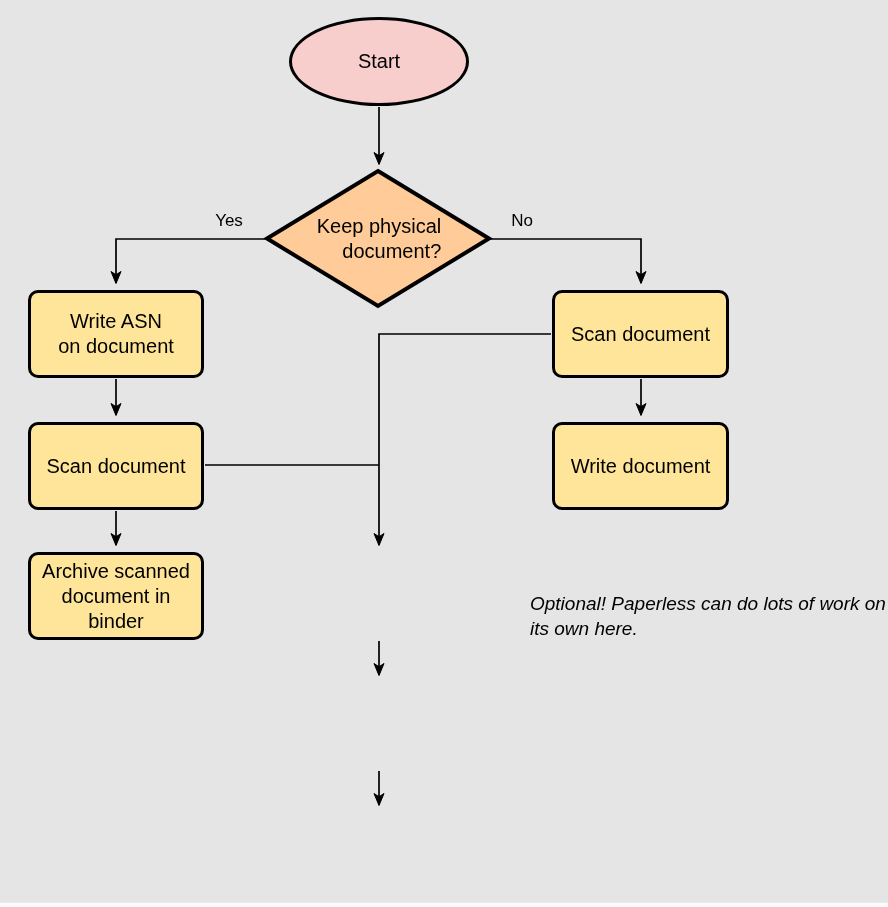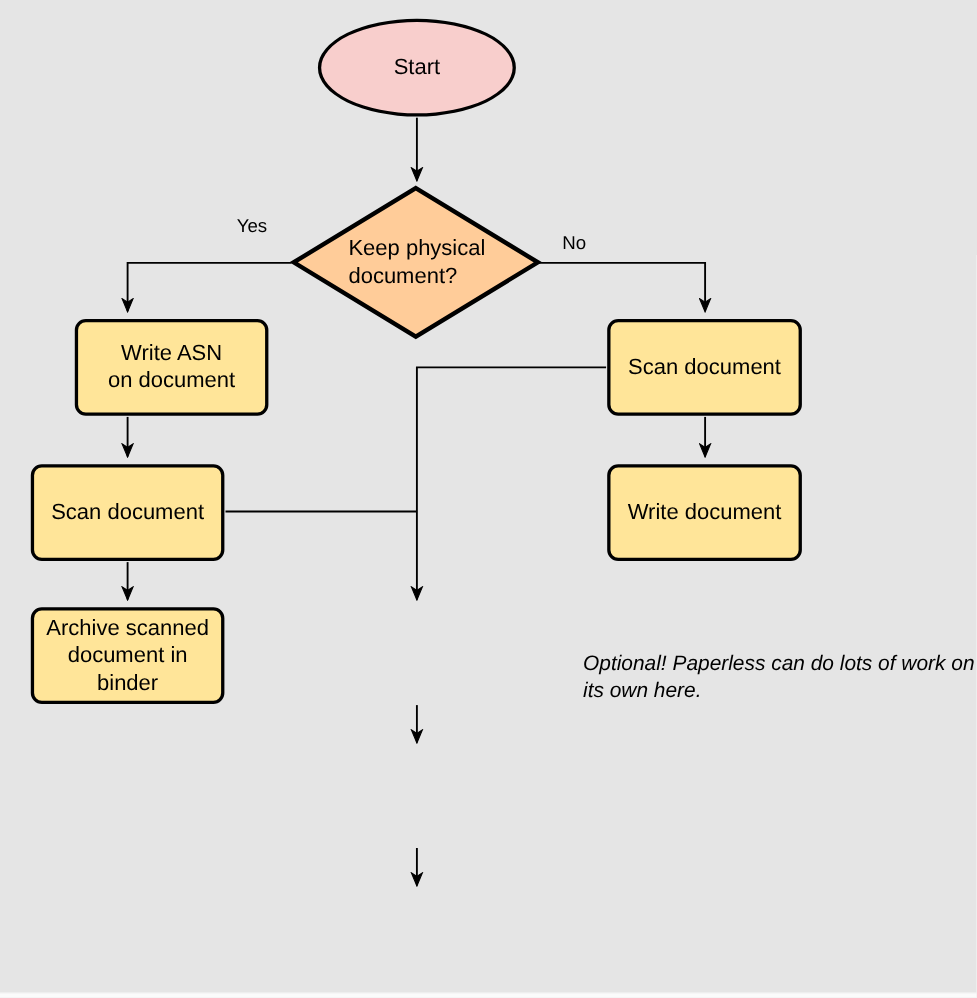--- a/index.html
+++ b/index.html
@@ -41,21 +41,21 @@
   .term {
     background: #F8CECC;
     border: 3px solid #000000;
     border-radius: 50%;
   }
   .decision-label {
     position: absolute;
     display: flex;
     align-items: center;
     justify-content: center;
-    text-align: left;
+    text-align: right;
     color: #000000;
     font-size: 20px;
     line-height: 25px;
     white-space: pre-line;
   }
   .edge-label {
     position: absolute;
     color: #000000;
     font-size: 17px;
     line-height: 20px;
@@ -78,30 +78,30 @@
     left: 0;
     bottom: 0;
     width: 888px;
     height: 4px;
     background: #fbfbfb;
     border-top: 1px solid #ebebeb;
   }
 
   
   #node-start        { left: 289px; top: 17px;  width: 180px; height: 89px; }
-  #node-write-asn    { left: 28px;  top: 290px; width: 176px; height: 88px; margin-left: 40px; }
+  #node-write-asn    { left: 28px;  top: 290px; width: 176px; height: 88px; }
   #node-scan-left    { left: 28px;  top: 422px; width: 176px; height: 88px; }
   #node-archive      { left: 28px;  top: 552px; width: 176px; height: 88px; }
   #node-scan-right   { left: 552px; top: 290px; width: 177px; height: 88px; }
   #node-trash        { left: 552px; top: 422px; width: 177px; height: 88px; }
   #node-tagging      { left: 290px; top: 552px; width: 176px; height: 88px; }
   #node-remove-inbox { left: 290px; top: 682px; width: 176px; height: 88px; }
   #node-end          { left: 288px; top: 812px; width: 180px; height: 84px; }
   #label-decision    { left: 279px; top: 196px; width: 200px; height: 86px; }
-  #label-yes         { left: 205px; top: 196px; width: 48px; }
+  #label-yes         { left: 205px; top: 211px; width: 48px; }
   #label-no          { left: 498px; top: 211px; width: 48px; text-align: center; }
 </style>
 </head>
 <body>
 
 <div class="stage">
 
   <svg class="connectors" viewBox="0 0 888 907" xmlns="http://www.w3.org/2000/svg">
     <defs>
       <marker id="arrow" markerUnits="userSpaceOnUse" viewBox="0 0 14 12" markerWidth="14" markerHeight="12" refX="12.5" refY="6" orient="auto">

